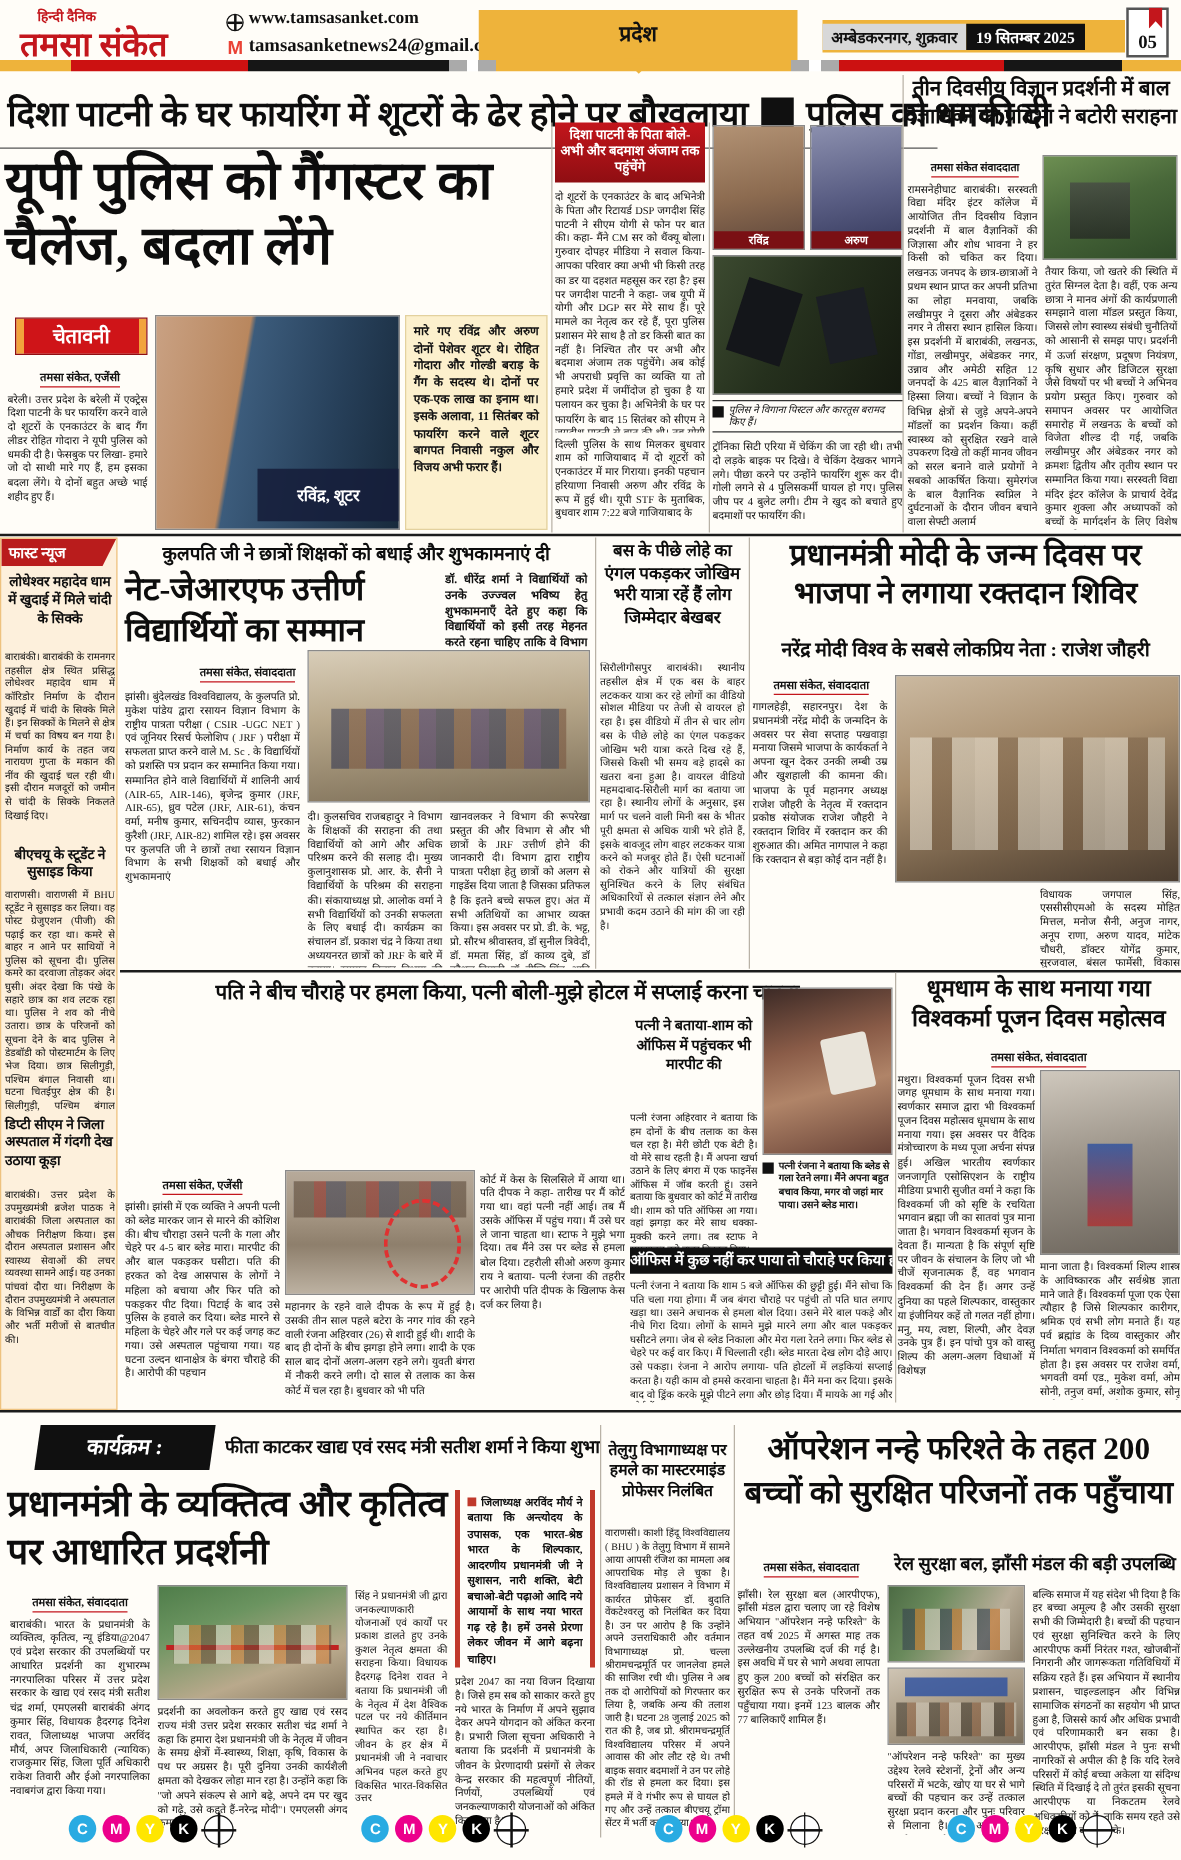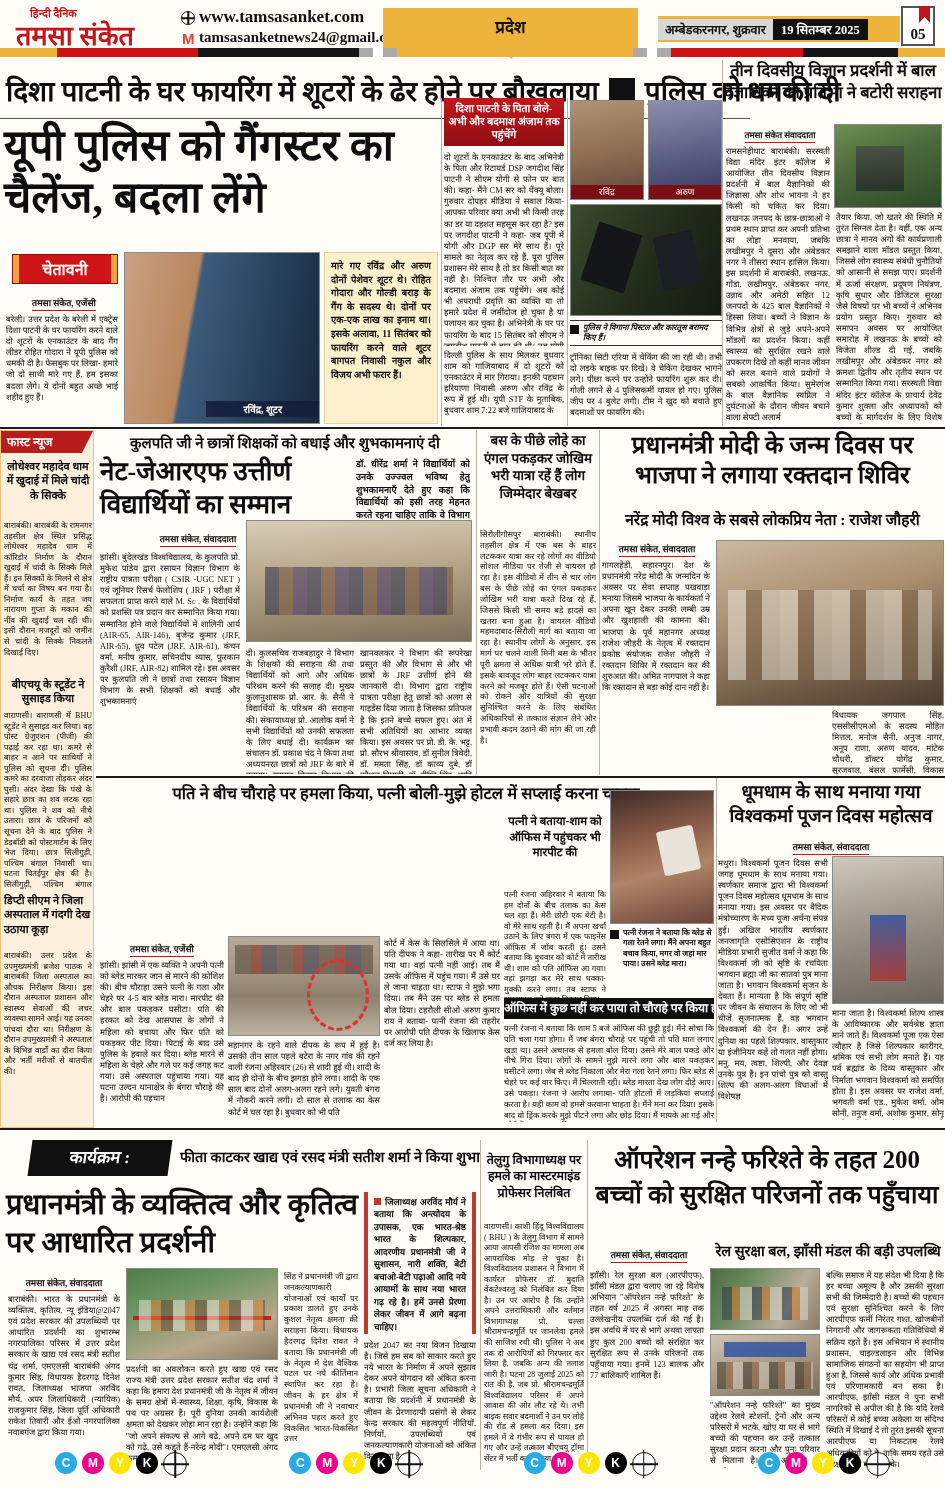--- a/index.html
+++ b/index.html
@@ -7,21 +7,21 @@
         font-family:"Liberation Serif","DejaVu Serif",serif;color:#111;}
   .abs{position:absolute;box-sizing:border-box;}
   .hl{font-weight:bold;color:#0d0d0d;}
   .bt{font-size:8.4px;line-height:1.32;text-align:justify;overflow:hidden;}
   .byline{font-weight:bold;font-size:9px;border-bottom:1.5px solid #c3161c;display:inline-block;padding-bottom:1px;white-space:nowrap;}
   .ph{border:1px solid #8a8a8a;overflow:hidden;}
   .vrule{width:1px;background:#b9b2a6;}
   .hrule{height:1.5px;background:#1c1c1c;}
   .capstrip{background:rgba(22,30,58,.88);color:#fff;font-weight:bold;text-align:center;}
   .mugname{position:absolute;left:0;right:0;bottom:0;height:14px;background:#7a1014;color:#fff;
-           font-weight:normal;font-size:9px;text-align:center;line-height:14px;}
+           font-weight:bold;font-size:9px;text-align:center;line-height:14px;}
   .globe{width:14px;height:14px;border:1.5px solid #111;border-radius:50%;position:relative;display:inline-block;}
   .globe::before{content:'';position:absolute;left:50%;top:0;bottom:0;width:1.5px;background:#111;transform:translateX(-50%);}
   .globe::after{content:'';position:absolute;top:50%;left:0;right:0;height:1.5px;background:#111;transform:translateY(-50%);}
   .tab{background:#eeb33b;text-align:center;font-weight:bold;}
   .tab::after{content:'';position:absolute;left:50%;bottom:-11px;transform:translateX(-50%);
               border-left:12px solid transparent;border-right:12px solid transparent;border-top:12px solid #eeb33b;}
   .cmyk{width:22px;height:22px;border-radius:50%;color:#fff;font-weight:bold;font-size:12px;
         text-align:center;line-height:22px;font-family:"Liberation Sans",sans-serif;}
   .reg{width:22px;height:22px;border:1.5px solid #111;border-radius:50%;position:relative;background:#fff;}
   .reg::before{content:'';position:absolute;left:50%;top:-3px;bottom:-3px;width:1.5px;background:#111;transform:translateX(-50%);}
@@ -32,21 +32,21 @@
 </style>
 </head>
 <body>
 
 <div id="page">
 
   <div class="abs" style="left:0;top:0;width:945px;height:60px;">
     <div class="abs" style="left:30px;top:5px;font-size:11px;font-weight:bold;color:#c3161c;">हिन्दी दैनिक</div>
     <div class="abs" style="left:16px;top:16px;font-size:27px;font-weight:bold;color:#c3161c;white-space:nowrap;">तमसा संकेत</div>
     <span class="abs globe" style="left:181px;top:11px;"></span>
-    <div class="abs" style="left:199px;top:7px;font-size:17px;font-weight:bold;">www.tamsasanket.com</div>
+    <div class="abs" style="left:199px;top:7px;font-size:14px;font-weight:bold;">www.tamsasanket.com</div>
     <span class="abs" style="left:182px;top:30px;font-size:15px;font-weight:bold;color:#ea4335;font-family:'Liberation Sans',sans-serif;">M</span>
     <div class="abs" style="left:199px;top:29px;font-size:15px;font-weight:bold;">tamsasanketnews24@gmail.com</div>
     <div class="abs tab" style="left:383px;top:8px;width:255px;height:40px;line-height:40px;font-size:17px;">प्रदेश</div>
     <div class="abs" style="left:658px;top:16px;width:242px;height:26px;background:#eeb33b;display:flex;align-items:center;">
       <span style="background:#d8d8d8;color:#111;font-weight:bold;font-size:12.5px;padding:2px 7px;white-space:nowrap;">अम्बेडकरनगर, शुक्रवार</span>
       <span style="background:#101010;color:#fff;font-weight:bold;font-size:12.5px;padding:2px 8px;white-space:nowrap;">19 सितम्बर 2025</span>
     </div>
     <div class="abs" style="left:901px;top:6px;width:34px;height:40px;border:2px solid #555;background:#fff;">
       <div class="abs" style="right:3px;top:-2px;width:11px;height:17px;background:#c3161c;clip-path:polygon(0 0,100% 0,100% 100%,50% 65%,0 100%);"></div>
       <div class="abs" style="left:0;right:0;bottom:1px;text-align:center;font-size:15px;font-weight:bold;">05</div>
@@ -73,21 +73,21 @@
   <div class="abs vrule" style="left:722px;top:60px;height:366px;"></div>
 
   <div class="abs hl" style="left:4px;top:120px;width:436px;height:130px;font-size:43px;line-height:1.2;">यूपी पुलिस को गैंगस्टर का चैलेंज, बदला लेंगे</div>
   <div class="abs" style="left:12px;top:254px;width:106px;height:30px;color:#fff;font-weight:bold;font-size:16px;text-align:center;line-height:30px;
               background:linear-gradient(to right,#f2a33c 0 6px,#cf1418 6px calc(100% - 6px),#f2a33c calc(100% - 6px) 100%);border:1px solid #8f0e12;">चेतावनी</div>
   <div class="abs" style="left:8px;top:292px;width:112px;text-align:center;">
     <span class="byline">तमसा संकेत, एजेंसी</span>
   </div>
   <div class="abs bt" style="left:6px;top:314px;width:112px;height:110px;">बरेली। उत्तर प्रदेश के बरेली में एक्ट्रेस दिशा पाटनी के घर फायरिंग करने वाले दो शूटरों के एनकाउंटर के बाद गैंग लीडर रोहित गोदारा ने यूपी पुलिस को धमकी दी है। फेसबुक पर लिखा- हमारे जो दो साथी मारे गए हैं, हम इसका बदला लेंगे। ये दोनों बहुत अच्छे भाई शहीद हुए हैं।</div>
   <div class="abs ph" style="left:124px;top:252px;width:196px;height:172px;background:linear-gradient(100deg,#c9a183 0%,#b9875e 34%,#3c5c7c 36%,#27405a 70%,#182a3c 100%);">
-    <div class="capstrip" style="position:absolute;right:0;bottom:6px;width:58%;font-size:10px;padding:1px 0;">रविंद्र, शूटर</div>
+    <div class="capstrip" style="position:absolute;right:0;bottom:6px;width:58%;font-size:13px;padding:12px 0;">रविंद्र, शूटर</div>
   </div>
   <div class="abs" style="left:324px;top:252px;width:114px;height:172px;background:#fcf0cd;border:1px solid #e3d19e;padding:6px;
               font-size:9.6px;font-weight:bold;line-height:1.42;text-align:justify;overflow:hidden;">मारे गए रविंद्र और अरुण दोनों पेशेवर शूटर थे। रोहित गोदारा और गोल्डी बराड़ के गैंग के सदस्य थे। दोनों पर एक-एक लाख का इनाम था। इसके अलावा, 11 सितंबर को फायरिंग करने वाले शूटर बागपत निवासी नकुल और विजय अभी फरार हैं।</div>
   <div class="abs vrule" style="left:441px;top:98px;height:328px;"></div>
 
   <div class="abs hl" style="left:444px;top:98px;width:120px;height:48px;background:linear-gradient(#c3161c,#8f0e12);color:#fff;
               font-size:10.6px;line-height:1.25;text-align:center;padding:4px 3px;box-sizing:border-box;">दिशा पाटनी के पिता बोले- अभी और बदमाश अंजाम तक पहुंचेंगे</div>
   <div class="abs bt" style="left:444px;top:152px;width:120px;height:194px;">दो शूटरों के एनकाउंटर के बाद अभिनेत्री के पिता और रिटायर्ड DSP जगदीश सिंह पाटनी ने सीएम योगी से फोन पर बात की। कहा- मैंने CM सर को थैंक्यू बोला। गुरुवार दोपहर मीडिया ने सवाल किया- आपका परिवार क्या अभी भी किसी तरह का डर या दहशत महसूस कर रहा है? इस पर जगदीश पाटनी ने कहा- जब यूपी में योगी और DGP सर मेरे साथ हैं। पूरे मामले का नेतृत्व कर रहे हैं, पूरा पुलिस प्रशासन मेरे साथ है तो डर किसी बात का नहीं है। निश्चित तौर पर अभी और बदमाश अंजाम तक पहुंचेंगे। अब कोई भी अपराधी प्रवृत्ति का व्यक्ति या तो हमारे प्रदेश में जमींदोज हो चुका है या पलायन कर चुका है। अभिनेत्री के घर पर फायरिंग के बाद 15 सितंबर को सीएम ने जगदीश पाटनी से बात की थी। तब योगी ने जगदीश पाटनी को आश्वासन दिया था कि अपराधी चाहे पाताल में हों, यूपी पुलिस उन्हें खोजकर कार्रवाई करेगी।</div>
   <div class="abs bt" style="left:444px;top:350px;width:120px;height:74px;">दिल्ली पुलिस के साथ मिलकर बुधवार शाम को गाजियाबाद में दो शूटरों को एनकाउंटर में मार गिराया। इनकी पहचान हरियाणा निवासी अरुण और रविंद्र के रूप में हुई थी। यूपी STF के मुताबिक, बुधवार शाम 7:22 बजे गाजियाबाद के</div>
   <div class="abs vrule" style="left:567px;top:98px;height:328px;"></div>
@@ -97,21 +97,21 @@
   </div>
   <div class="abs ph" style="left:648px;top:100px;width:74px;height:100px;background:linear-gradient(170deg,#8b8fae 0%,#5a5e84 55%,#35395c 100%);">
     <div class="mugname">अरुण</div>
   </div>
   <div class="abs ph" style="left:570px;top:204px;width:152px;height:112px;background:linear-gradient(120deg,#3c4a30 0%,#25301d 45%,#151a10 100%);">
     <div style="position:absolute;left:12%;top:20%;width:30%;height:55%;background:#14161a;transform:rotate(18deg);"></div>
     <div style="position:absolute;left:58%;top:25%;width:26%;height:50%;background:#1b1e24;transform:rotate(-12deg);"></div>
   </div>
   <div class="abs" style="left:570px;top:320px;width:152px;border-top:1px solid #333;border-bottom:1px solid #333;padding:2px 0;display:flex;gap:4px;align-items:flex-start;">
     <span style="flex:none;width:9px;height:9px;background:#111;margin-top:2px;"></span>
-    <span style="font-size:8px;font-weight:bold;font-style:italic;line-height:1.25;">पुलिस ने विगाना पिस्टल और कारतूस बरामद किए हैं।</span>
+    <span style="font-size:8px;font-weight:normal;font-style:italic;line-height:1.25;">पुलिस ने विगाना पिस्टल और कारतूस बरामद किए हैं।</span>
   </div>
   <div class="abs bt" style="left:570px;top:352px;width:152px;height:72px;">ट्रॉनिका सिटी एरिया में चेकिंग की जा रही थी। तभी दो लड़के बाइक पर दिखे। वे चेकिंग देखकर भागने लगे। पीछा करने पर उन्होंने फायरिंग शुरू कर दी। गोली लगने से 4 पुलिसकर्मी घायल हो गए। पुलिस जीप पर 4 बुलेट लगी। टीम ने खुद को बचाते हुए बदमाशों पर फायरिंग की।</div>
 
   <div class="abs hrule" style="left:0;top:427px;width:945px;"></div>
 
   <div class="abs" style="left:0;top:430px;width:94px;height:698px;background:#fdf0dc;border:1px solid #eec27f;">
     <div style="width:86px;height:22px;background:#b91c1c;color:#fff;font-weight:bold;font-size:12px;line-height:22px;padding-left:6px;
                 clip-path:polygon(0 0,100% 0,88% 100%,0 100%);">फास्ट न्यूज</div>
     <div class="abs hl" style="left:3px;top:28px;width:88px;font-size:11px;line-height:1.3;text-align:center;">लोधेश्वर महादेव धाम में खुदाई में मिले चांदी के सिक्के</div>
     <div class="abs bt" style="left:3px;top:90px;width:88px;height:150px;font-size:8px;">बाराबंकी। बाराबंकी के रामनगर तहसील क्षेत्र स्थित प्रसिद्ध लोधेश्वर महादेव धाम में कॉरिडोर निर्माण के दौरान खुदाई में चांदी के सिक्के मिले हैं। इन सिक्कों के मिलने से क्षेत्र में चर्चा का विषय बन गया है। निर्माण कार्य के तहत जय नारायण गुप्ता के मकान की नींव की खुदाई चल रही थी। इसी दौरान मजदूरों को जमीन से चांदी के सिक्के निकलते दिखाई दिए।</div>

